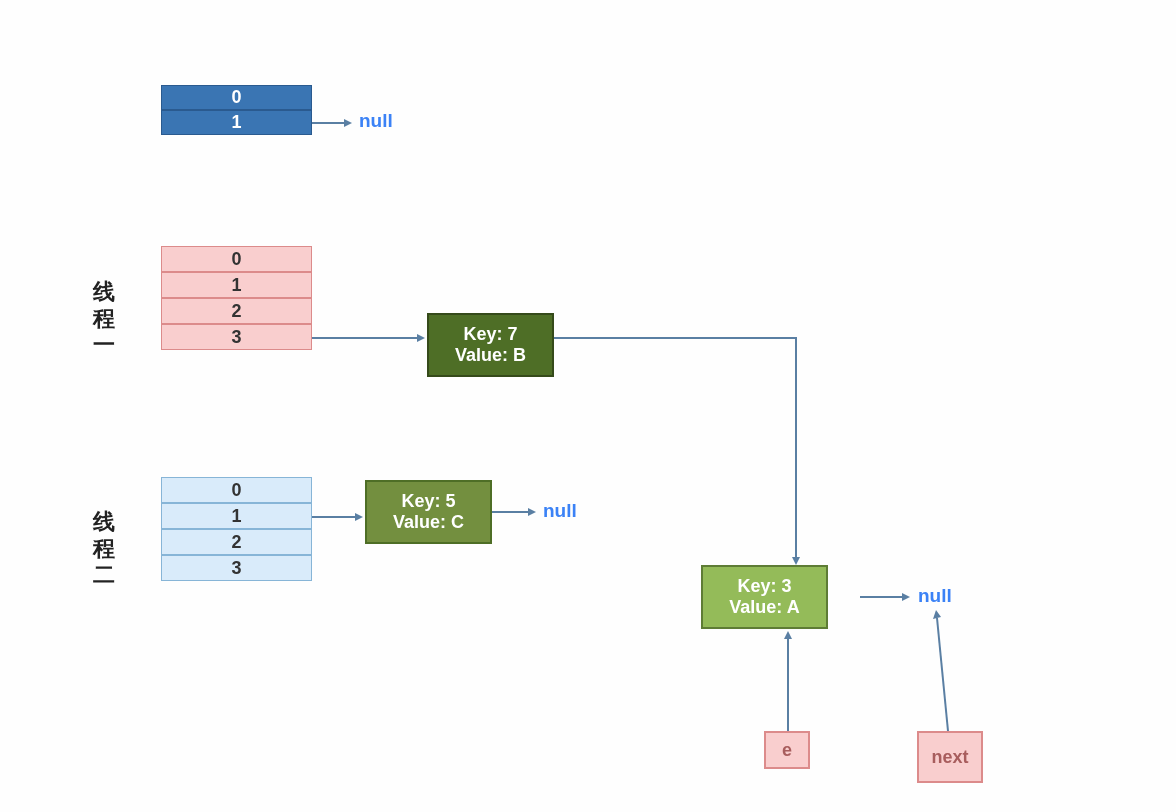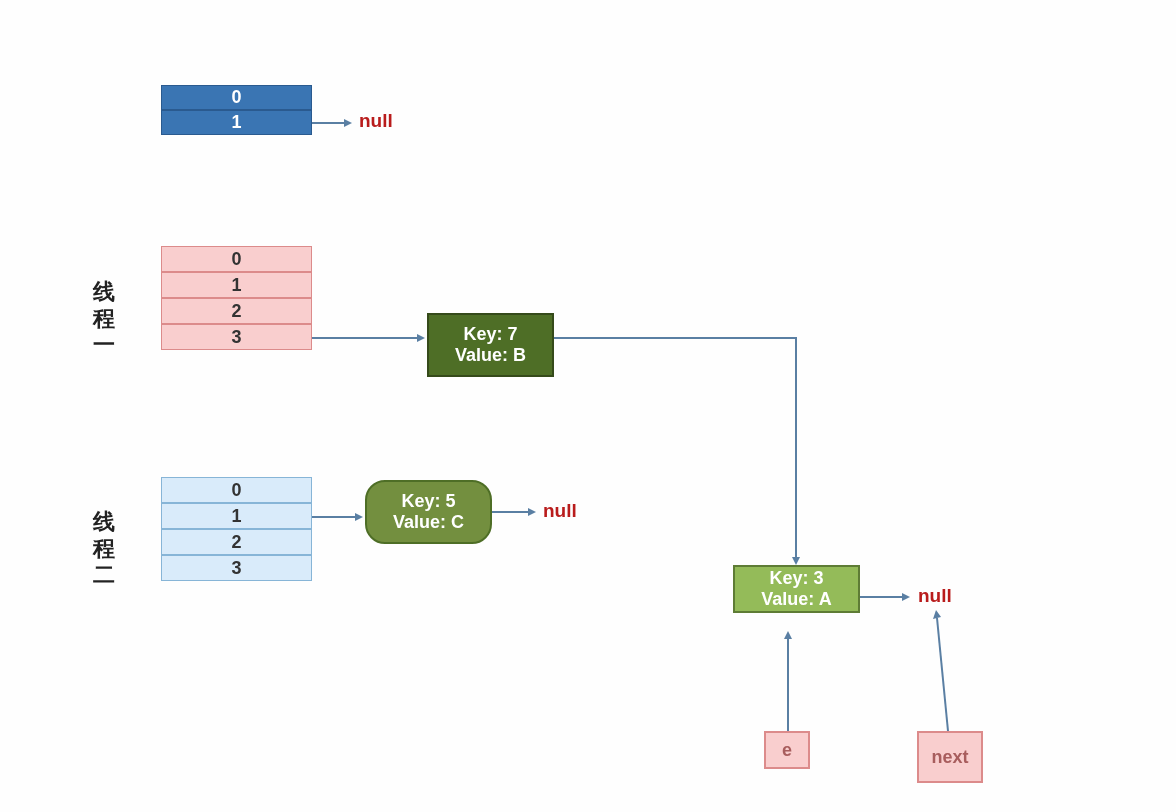--- a/index.html
+++ b/index.html
@@ -65,21 +65,21 @@
       font-weight: bold;
       font-size: 18px;
       display: flex;
       align-items: center;
       justify-content: center;
     }
     .label-text {
       position: absolute;
       font-weight: bold;
       font-size: 19px;
-      color: #b91c1c;
+      color: #3b82f6;
     }
     .vertical-label {
       position: absolute;
       font-size: 22px;
       font-weight: bold;
       color: #222;
       line-height: 1.2;
       text-align: center;
     }
     svg.arrow {
@@ -164,34 +164,34 @@
 </div>
 <div class="cell lightblue-cell" style="left:161px; top:555px; width:151px; height:26px;">
   <span>3</span>
 </div>
 
 <svg class="arrow" style="left:312px; top:516px; width:53px; height:10px;">
   <line x1="0" y1="1" x2="43" y2="1"></line>
   <polygon points="43,-3 51,1 43,5"></polygon>
 </svg>
 
-<div class="node green-node" style="left:365px; top:480px; width:127px; height:64px;border-radius:20px;">
+<div class="node green-node" style="left:365px; top:480px; width:127px; height:64px;">
   <span>Key: 5</span>
   <span>Value: C</span>
 </div>
 
 <svg class="arrow" style="left:492px; top:511px; width:46px; height:10px;">
   <line x1="0" y1="1" x2="36" y2="1"></line>
   <polygon points="36,-3 44,1 36,5"></polygon>
 </svg>
 <div class="label-text" style="left:543px; top:500px;">
   <span>null</span>
 </div>
 
-<div class="node lightgreen-node" style="left:733px; top:565px; width:127px; height:48px;">
+<div class="node lightgreen-node" style="left:701px; top:565px; width:127px; height:64px;">
   <span>Key: 3</span>
   <span>Value: A</span>
 </div>
 
 <svg class="arrow" style="left:860px; top:596px; width:52px; height:10px;">
   <line x1="0" y1="1" x2="42" y2="1"></line>
   <polygon points="42,-3 50,1 42,5"></polygon>
 </svg>
 <div class="label-text" style="left:918px; top:585px;">
   <span>null</span>

